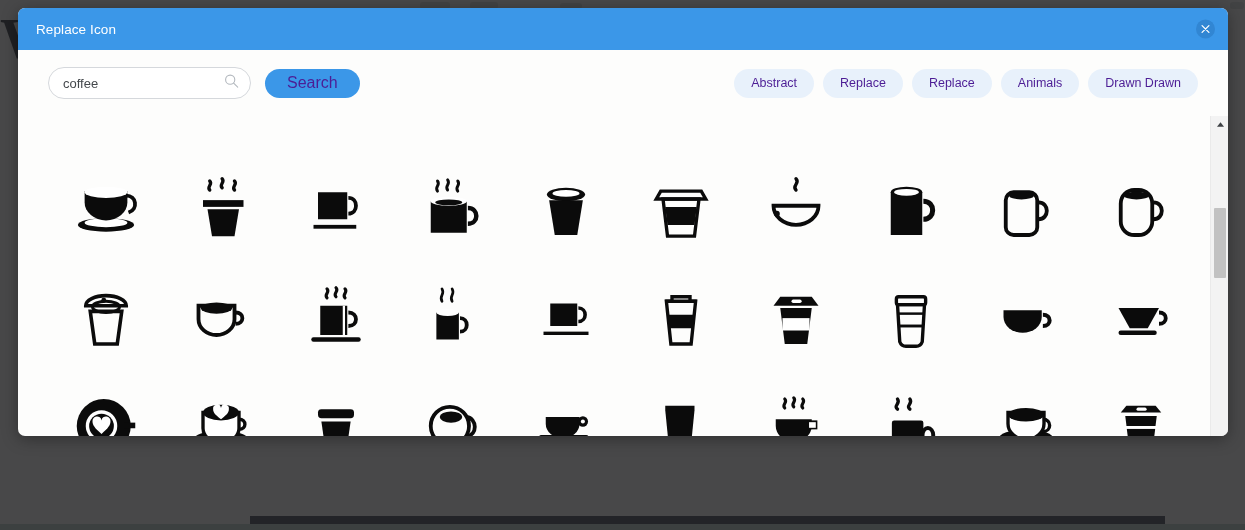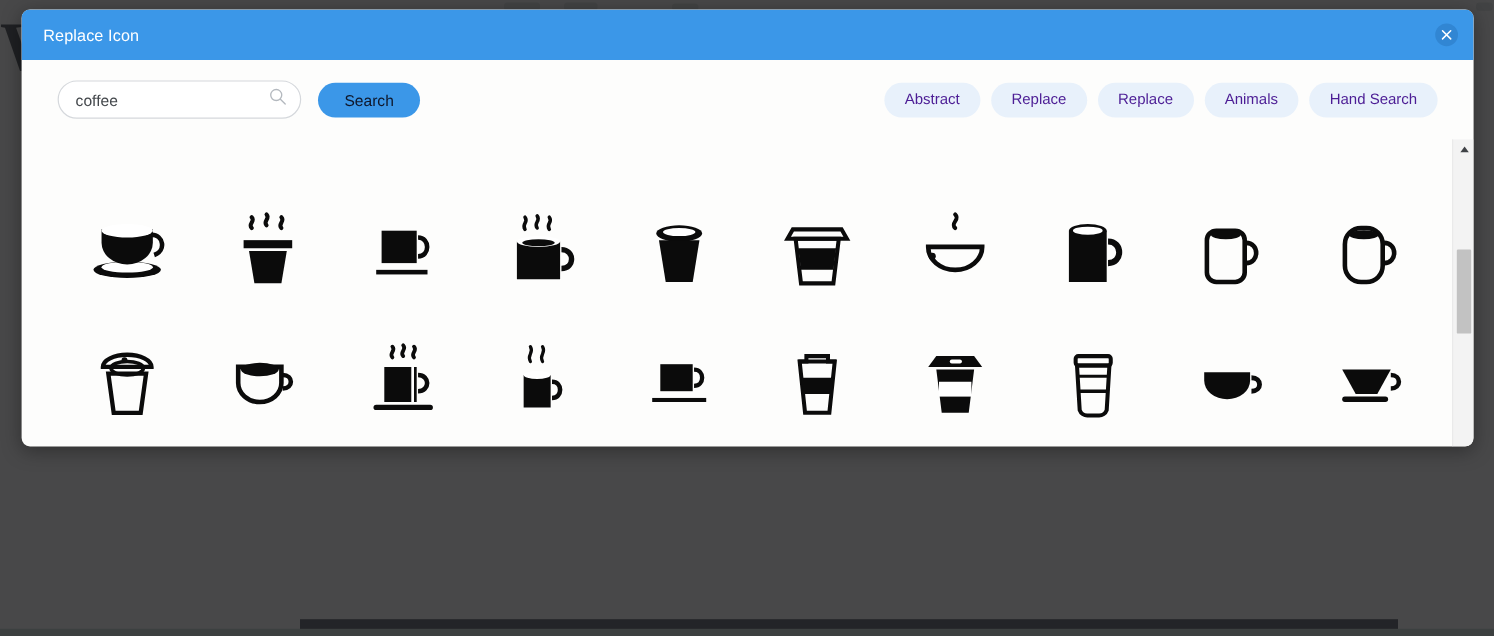--- a/index.html
+++ b/index.html
@@ -19,21 +19,21 @@
   .bg-logo {
     position: absolute; left: 0px; top: 10px;
     font-size: 58px; font-weight: bold; color: #16181d;
     font-family: "Liberation Serif", serif; line-height: 1;
   }
   .overlay { position: absolute; inset: 0; background: rgba(40,40,40,0.55); }
 
   
   .modal {
     position: absolute; left: 18px; top: 8px;
-    width: 1210px; height: 364px;
+    width: 1210px; height: 428px;
     background: #fdfdfc;
     border-radius: 7px;
     box-shadow: 0 3px 16px rgba(0,0,0,0.35);
     overflow: hidden;
     display: flex; flex-direction: column; justify-content: space-between;
   }
   .modal-header {
     height: 42px; background: #3b97e8;
     display: flex; align-items: center;
     padding: 0 14px 0 18px;
@@ -63,22 +63,22 @@
     padding: 0 34px 0 14px;
   }
   .search-box input {
     border: 0; outline: none; width: 100%;
     font-size: 13px; color: #44484c; background: transparent;
     font-family: "Liberation Sans", sans-serif;
   }
   .search-icon { position: absolute; right: 11px; top: 50%; transform: translateY(-50%); display: block; }
   .search-btn {
     border: 0; cursor: pointer;
-    background: #3b97e8; color: #0f172a;
-    font-size: 13px; height: 29px; padding: 0 22px;
+    background: #3b97e8; color: #4c1d95;
+    font-size: 16px; height: 29px; padding: 0 22px;
     border-radius: 15px;
     font-family: "Liberation Sans", sans-serif;
   }
   .tags { margin-left: auto; display: flex; gap: 9px; padding-right: 14px; }
   .tag {
     background: #e8f1fb; color: #4c1d95;
     font-size: 12.5px; height: 29px; padding: 0 17px;
     border-radius: 15px; display: flex; align-items: center;
     cursor: pointer; white-space: nowrap;
   }
@@ -152,21 +152,21 @@
           </span>
         </div>
         <button class="search-btn">Search</button>
       </div>
 
       <div class="tags">
         <div class="tag">Abstract</div>
         <div class="tag">Replace</div>
         <div class="tag">Replace</div>
         <div class="tag">Animals</div>
-        <div class="tag">Hand Search</div>
+        <div class="tag">Drawn Drawn</div>
       </div>
     </div>
 
     <div class="grid-area">
       <div class="grid-clip">
         <div class="grid" id="icon-grid">
             <div class="cell">
               <svg width="72" height="72" viewBox="0 0 60 64">
                 <ellipse cx="30" cy="96" rx="14" ry="10" fill="#8b8b8b"></ellipse>
               </svg>

